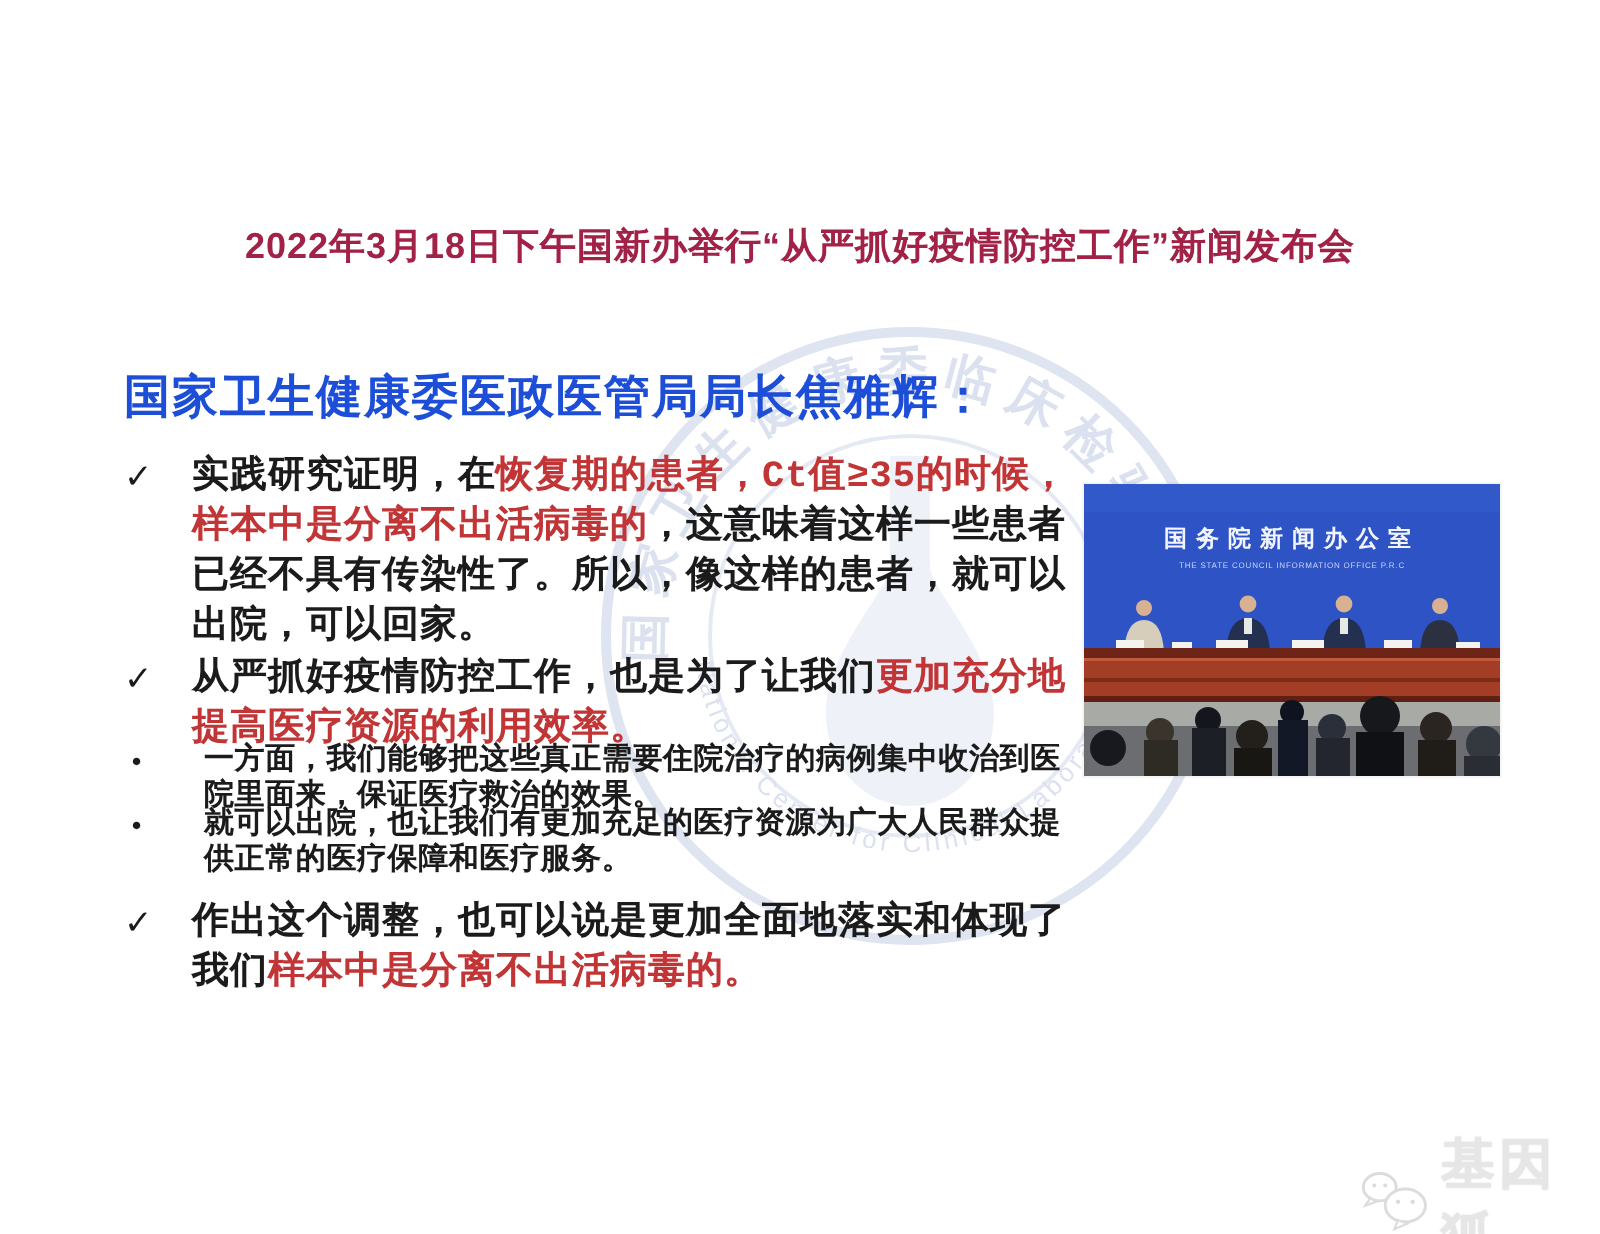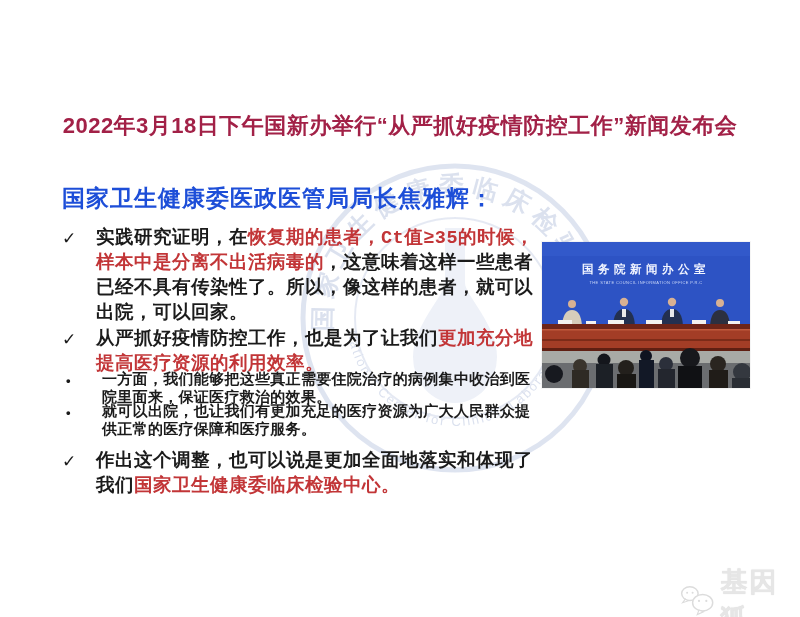--- a/index.html
+++ b/index.html
@@ -10,21 +10,21 @@
   .slide{position:relative;width:800px;height:617px;background:#ffffff;}
 
   
   .seal{
     position:absolute;left:295px;top:158px;width:320px;height:320px;
     opacity:.42;pointer-events:none;
   }
 
   .title{
     position:absolute;left:30px;right:30px;top:111px;
-    text-align:center;font-size:22px;font-weight:bold;
+    text-align:center;font-size:18px;font-weight:bold;
     color:#a22147;letter-spacing:.5px;white-space:nowrap;
   }
   .speaker{
     position:absolute;left:62px;top:183px;
     font-size:23px;font-weight:bold;color:#1d4ed8;letter-spacing:1px;
   }
 
   .bullet{
     position:absolute;left:62px;width:482px;display:flex;align-items:flex-start;
     color:#1b1b1b;font-weight:bold;
@@ -96,21 +96,21 @@
     <div class="txt"><span>一方面，我们能够把这些真正需要住院治疗的病例集中收治到医院里面来，保证医疗救治的效果。</span></div>
   </div>
 
   <div class="bullet small b4">
     <span class="marker">•</span>
     <div class="txt"><span>就可以出院，也让我们有更加充足的医疗资源为广大人民群众提供正常的医疗保障和医疗服务。</span></div>
   </div>
 
   <div class="bullet b5">
     <span class="marker">✓</span>
-    <div class="txt"><span>作出这个调整，也可以说是更加全面地落实和体现了我们</span><span class="red">国家卫生健康委临床检验中心。</span></div>
+    <div class="txt"><span>作出这个调整，也可以说是更加全面地落实和体现了我们</span><span class="red">样本中是分离不出活病毒的。</span></div>
   </div>
 
   <div class="photo">
     <svg viewBox="0 0 208 146">
       <rect width="208" height="146" fill="#9aa0a2"></rect>
 
       <rect width="208" height="112" fill="#2d53c4"></rect>
       <rect width="208" height="14" y="0" fill="#3a61d2" opacity=".45"></rect>
 
       <text x="104" y="31" text-anchor="middle" font-size="11.5" font-weight="bold" fill="#f2f5ff" letter-spacing="4.5">国务院新闻办公室</text>

